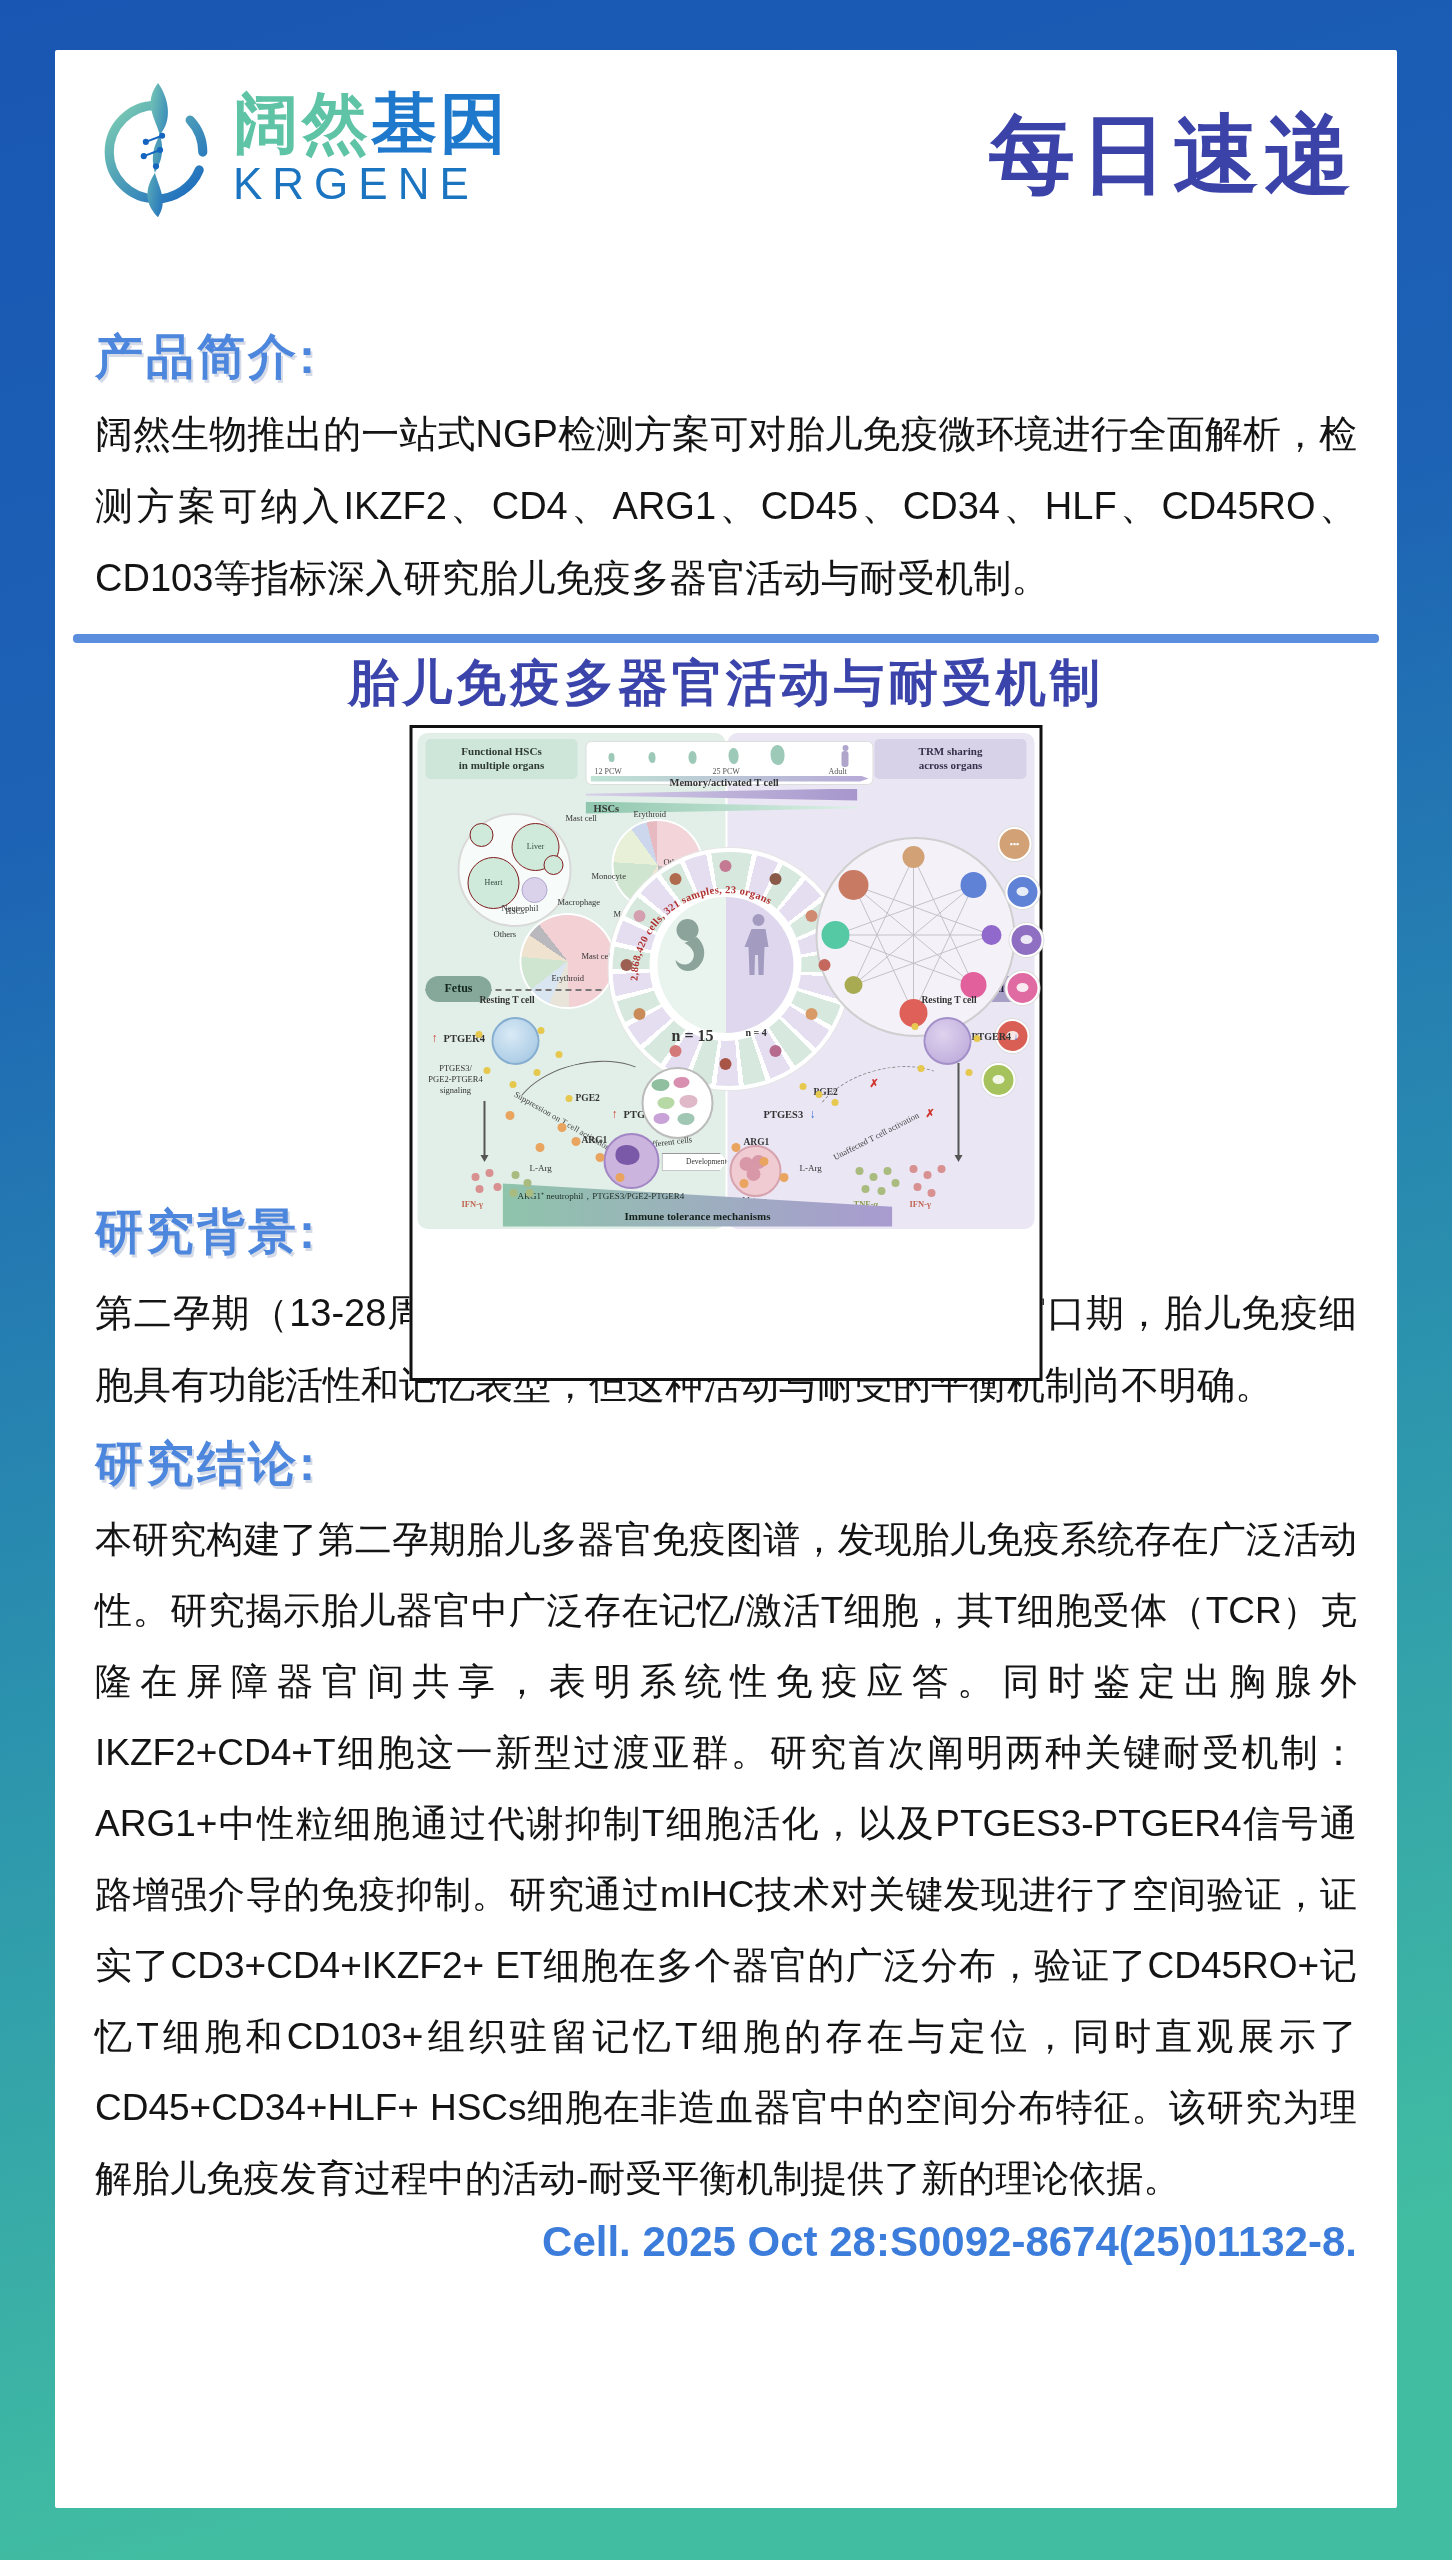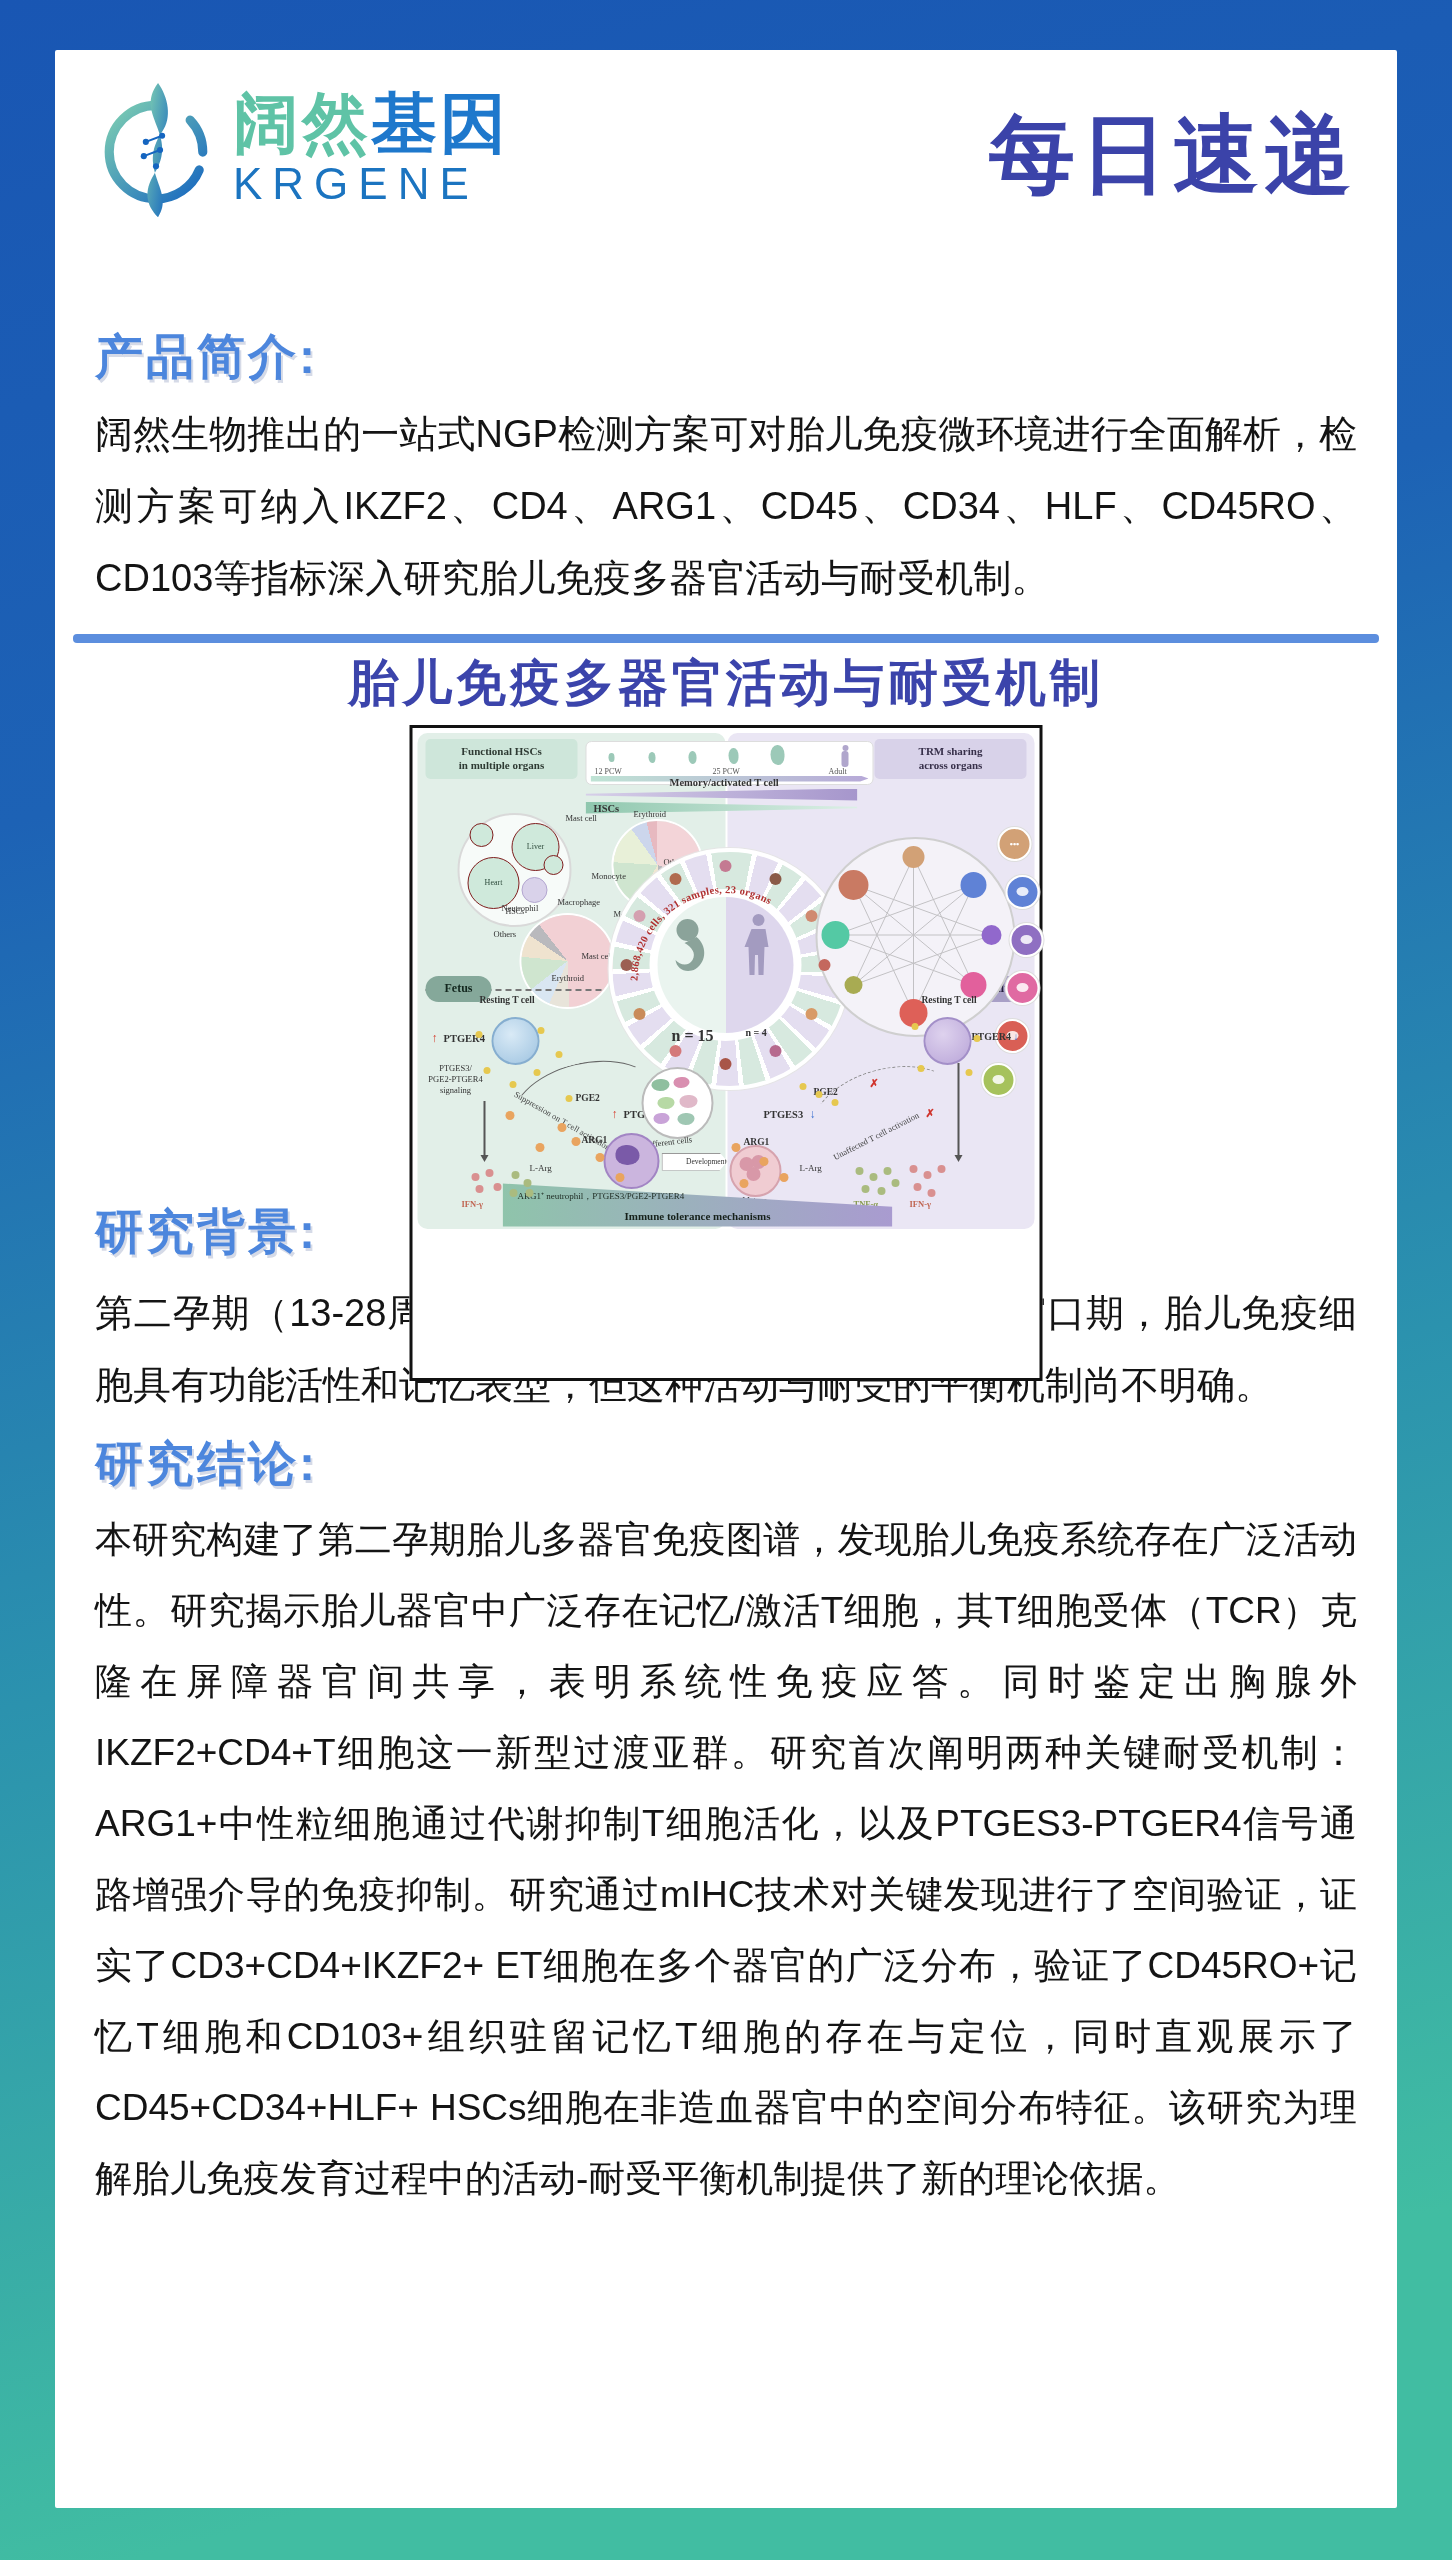--- a/index.html
+++ b/index.html
@@ -402,13 +402,14 @@
         </div>
     </div>
     <div class="sec-heading bg-heading">研究背景:</div>
   </div>
 
   <p class="body-para">第二孕期（13-28周妊娠）是人类免疫系统发育的关键窗口期，胎儿免疫细胞具有功能活性和记忆表型，但这种活动与耐受的平衡机制尚不明确。</p>
 
   <div class="sec-heading" style="margin-top:14px">研究结论:</div>
   <p class="body-para" style="font-size:37px;line-height:71px">本研究构建了第二孕期胎儿多器官免疫图谱，发现胎儿免疫系统存在广泛活动性。研究揭示胎儿器官中广泛存在记忆/激活T细胞，其T细胞受体（TCR）克隆在屏障器官间共享，表明系统性免疫应答。同时鉴定出胸腺外IKZF2+CD4+T细胞这一新型过渡亚群。研究首次阐明两种关键耐受机制：ARG1+中性粒细胞通过代谢抑制T细胞活化，以及PTGES3-PTGER4信号通路增强介导的免疫抑制。研究通过mIHC技术对关键发现进行了空间验证，证实了CD3+CD4+IKZF2+ ET细胞在多个器官的广泛分布，验证了CD45RO+记忆T细胞和CD103+组织驻留记忆T细胞的存在与定位，同时直观展示了CD45+CD34+HLF+ HSCs细胞在非造血器官中的空间分布特征。该研究为理解胎儿免疫发育过程中的活动-耐受平衡机制提供了新的理论依据。</p>
 
+  <div class="citation">Cell. 2025 Oct 28:S0092-8674(25)01132-8.</div>
 </div>
 
 </body></html>

